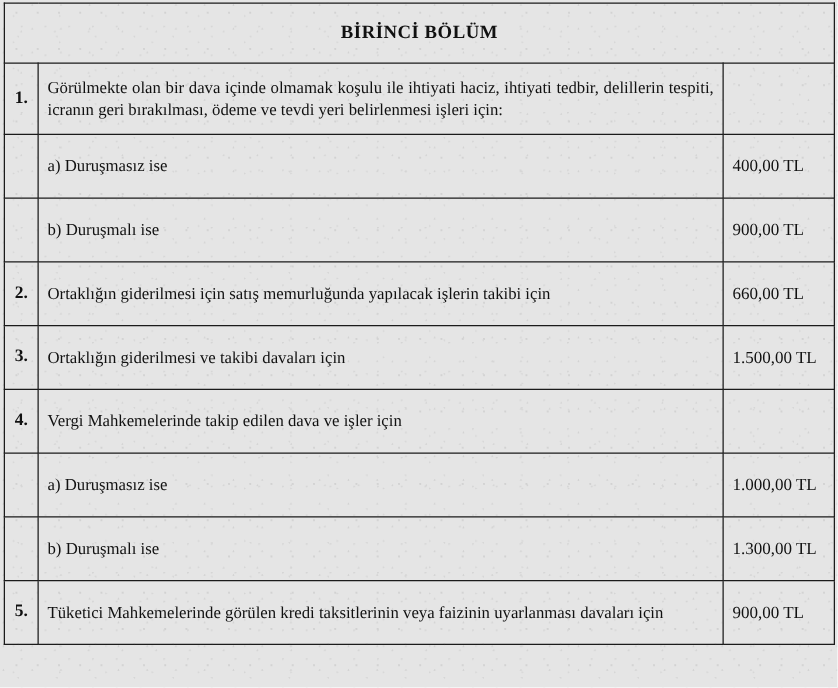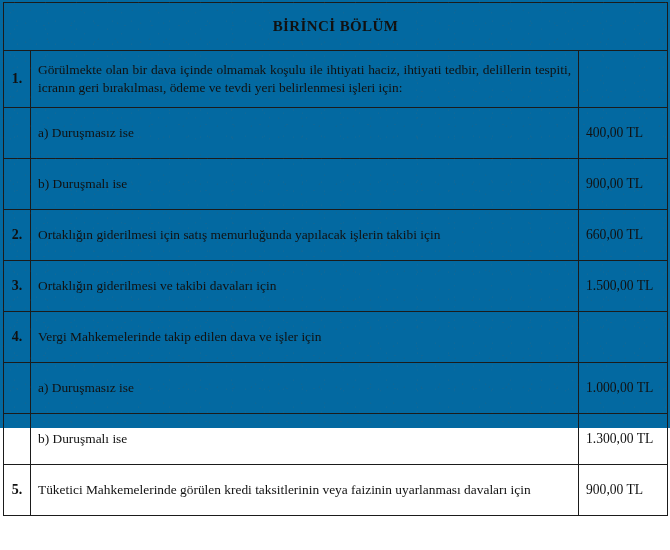--- a/index.html
+++ b/index.html
@@ -14,23 +14,23 @@
     overflow: hidden;
     font-family: "Liberation Serif", "DejaVu Serif", serif;
     color: #111111;
     -webkit-font-smoothing: none;
   }
 
   
   #page {
     position: relative;
     width: 670px;
-    height: 428px;
+    height: 550px;
     box-sizing: border-box;
-    background: #0369a1;
+    background: #e5e5e5;
   }
 
   
   #page::before {
     content: "";
     position: absolute;
     inset: 0;
     pointer-events: none;
     z-index: 3;
     opacity: .13;

